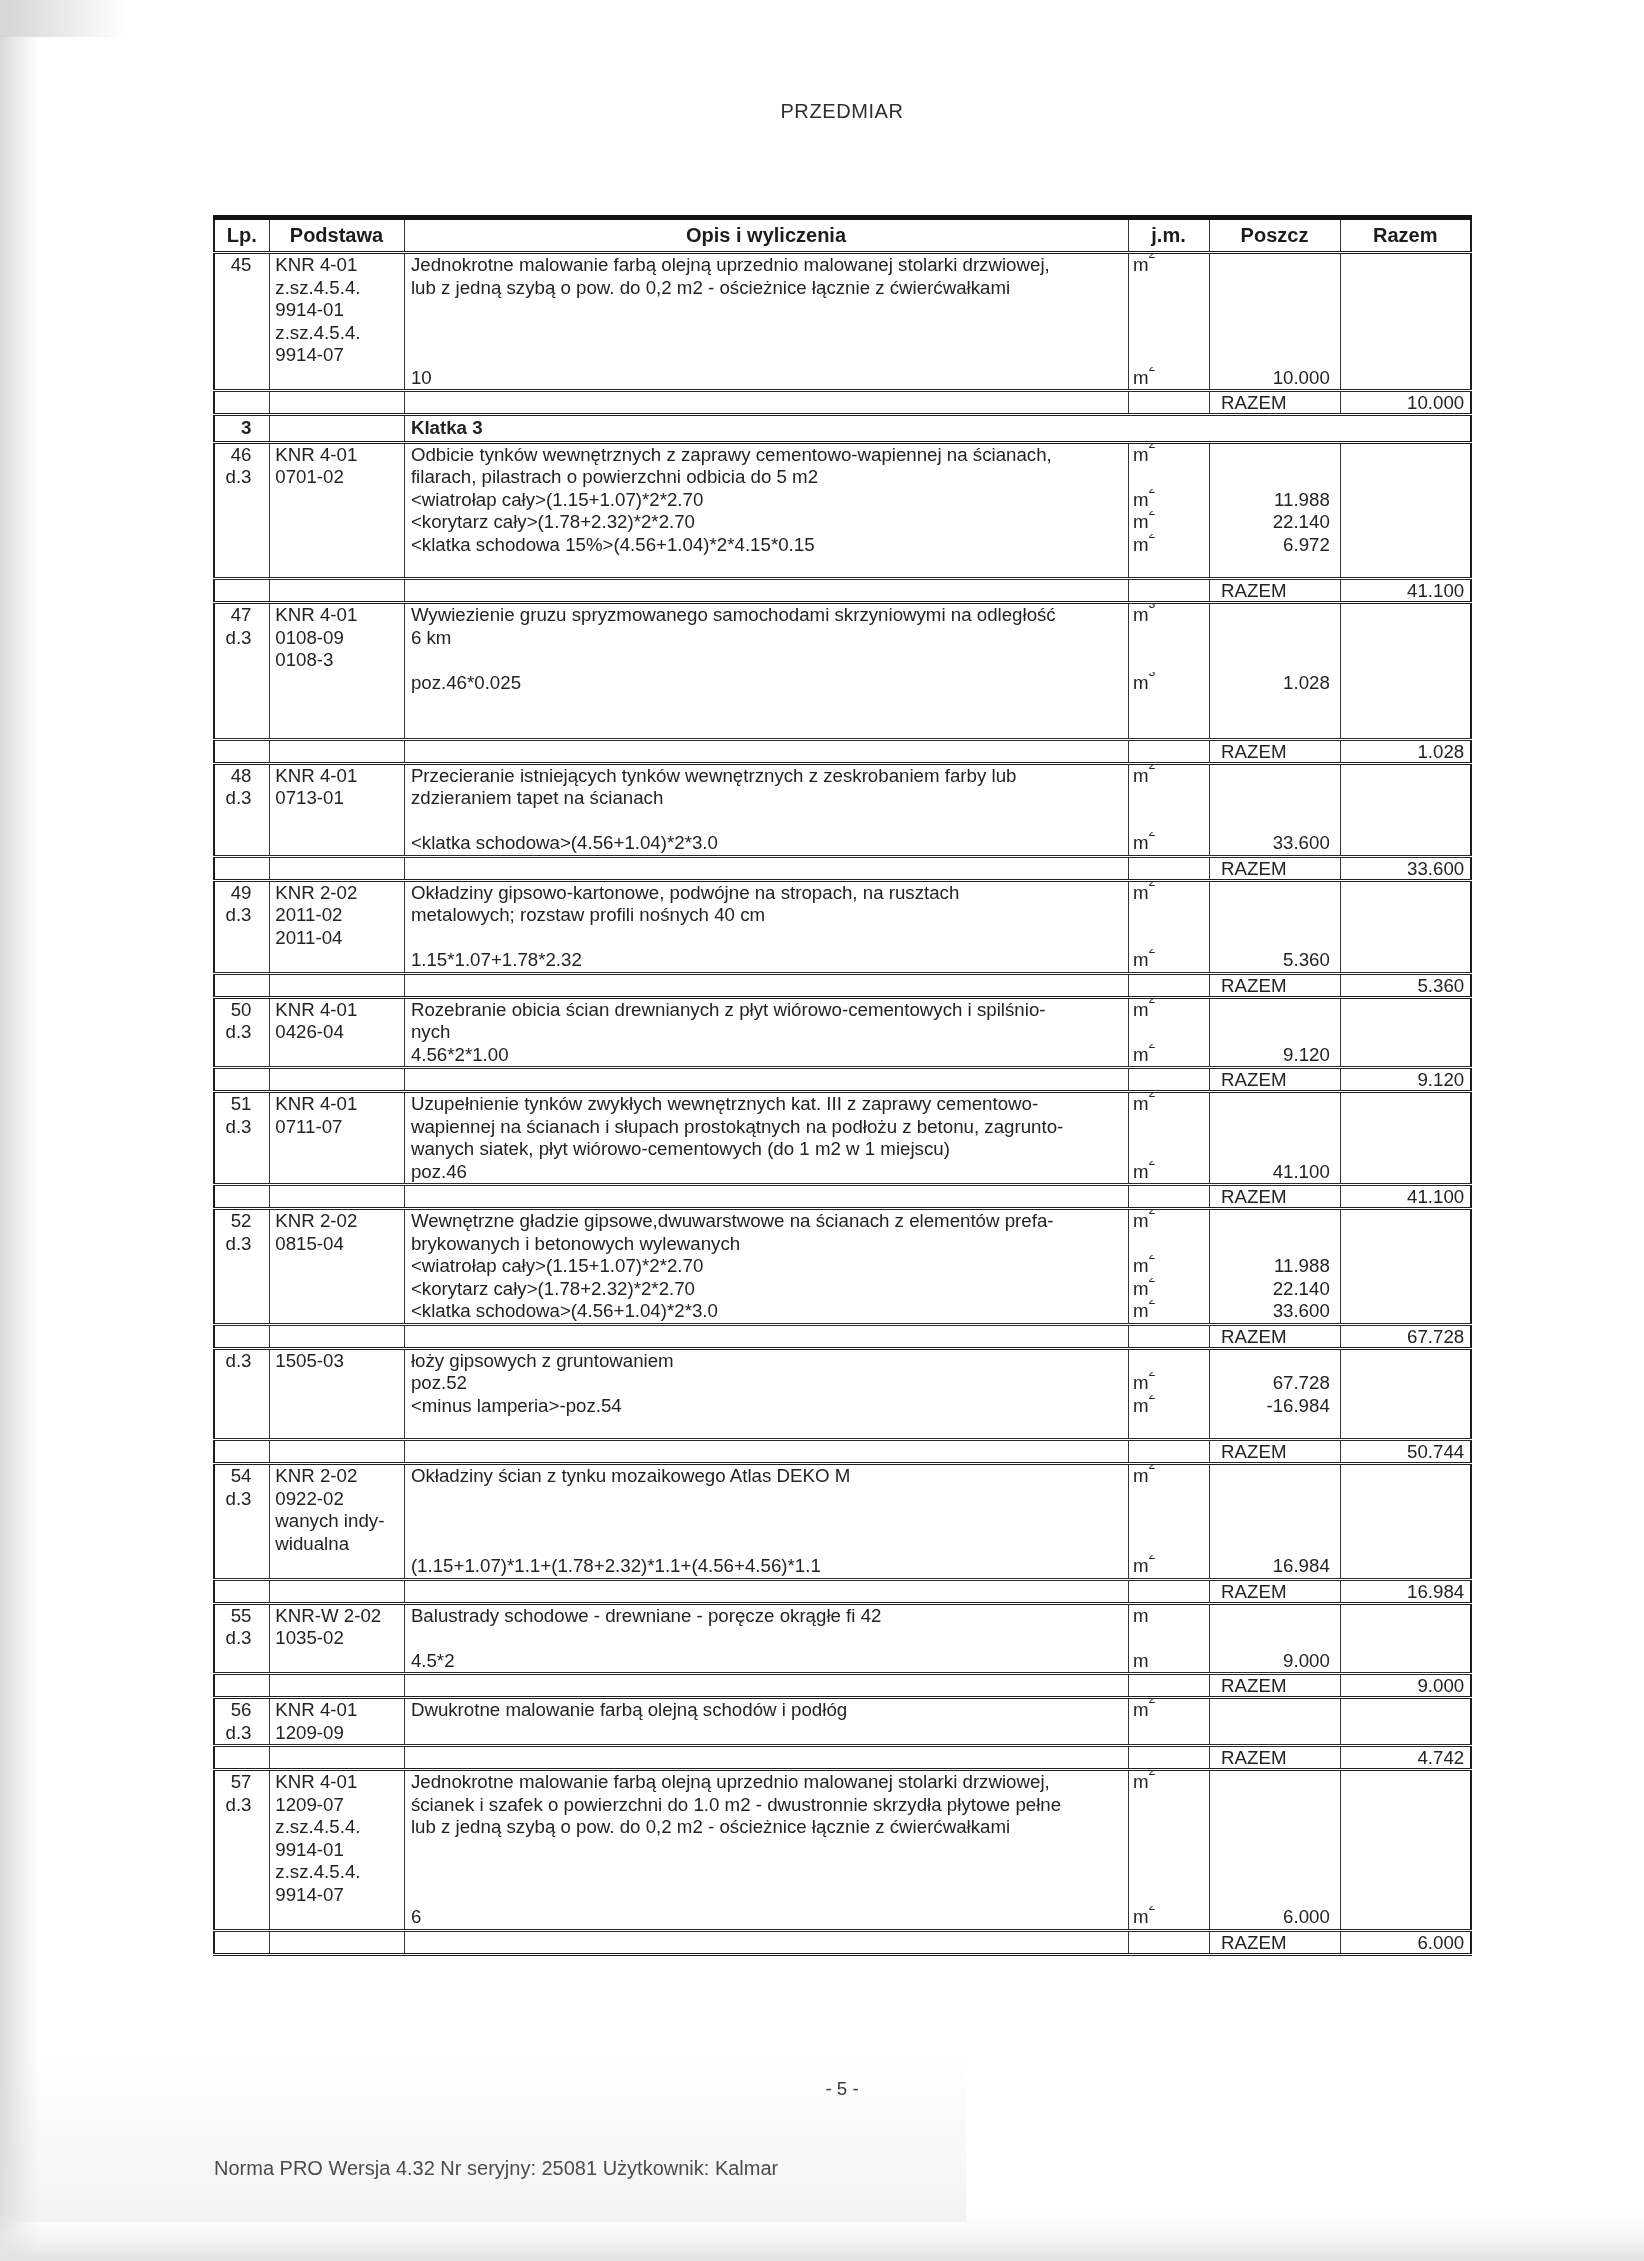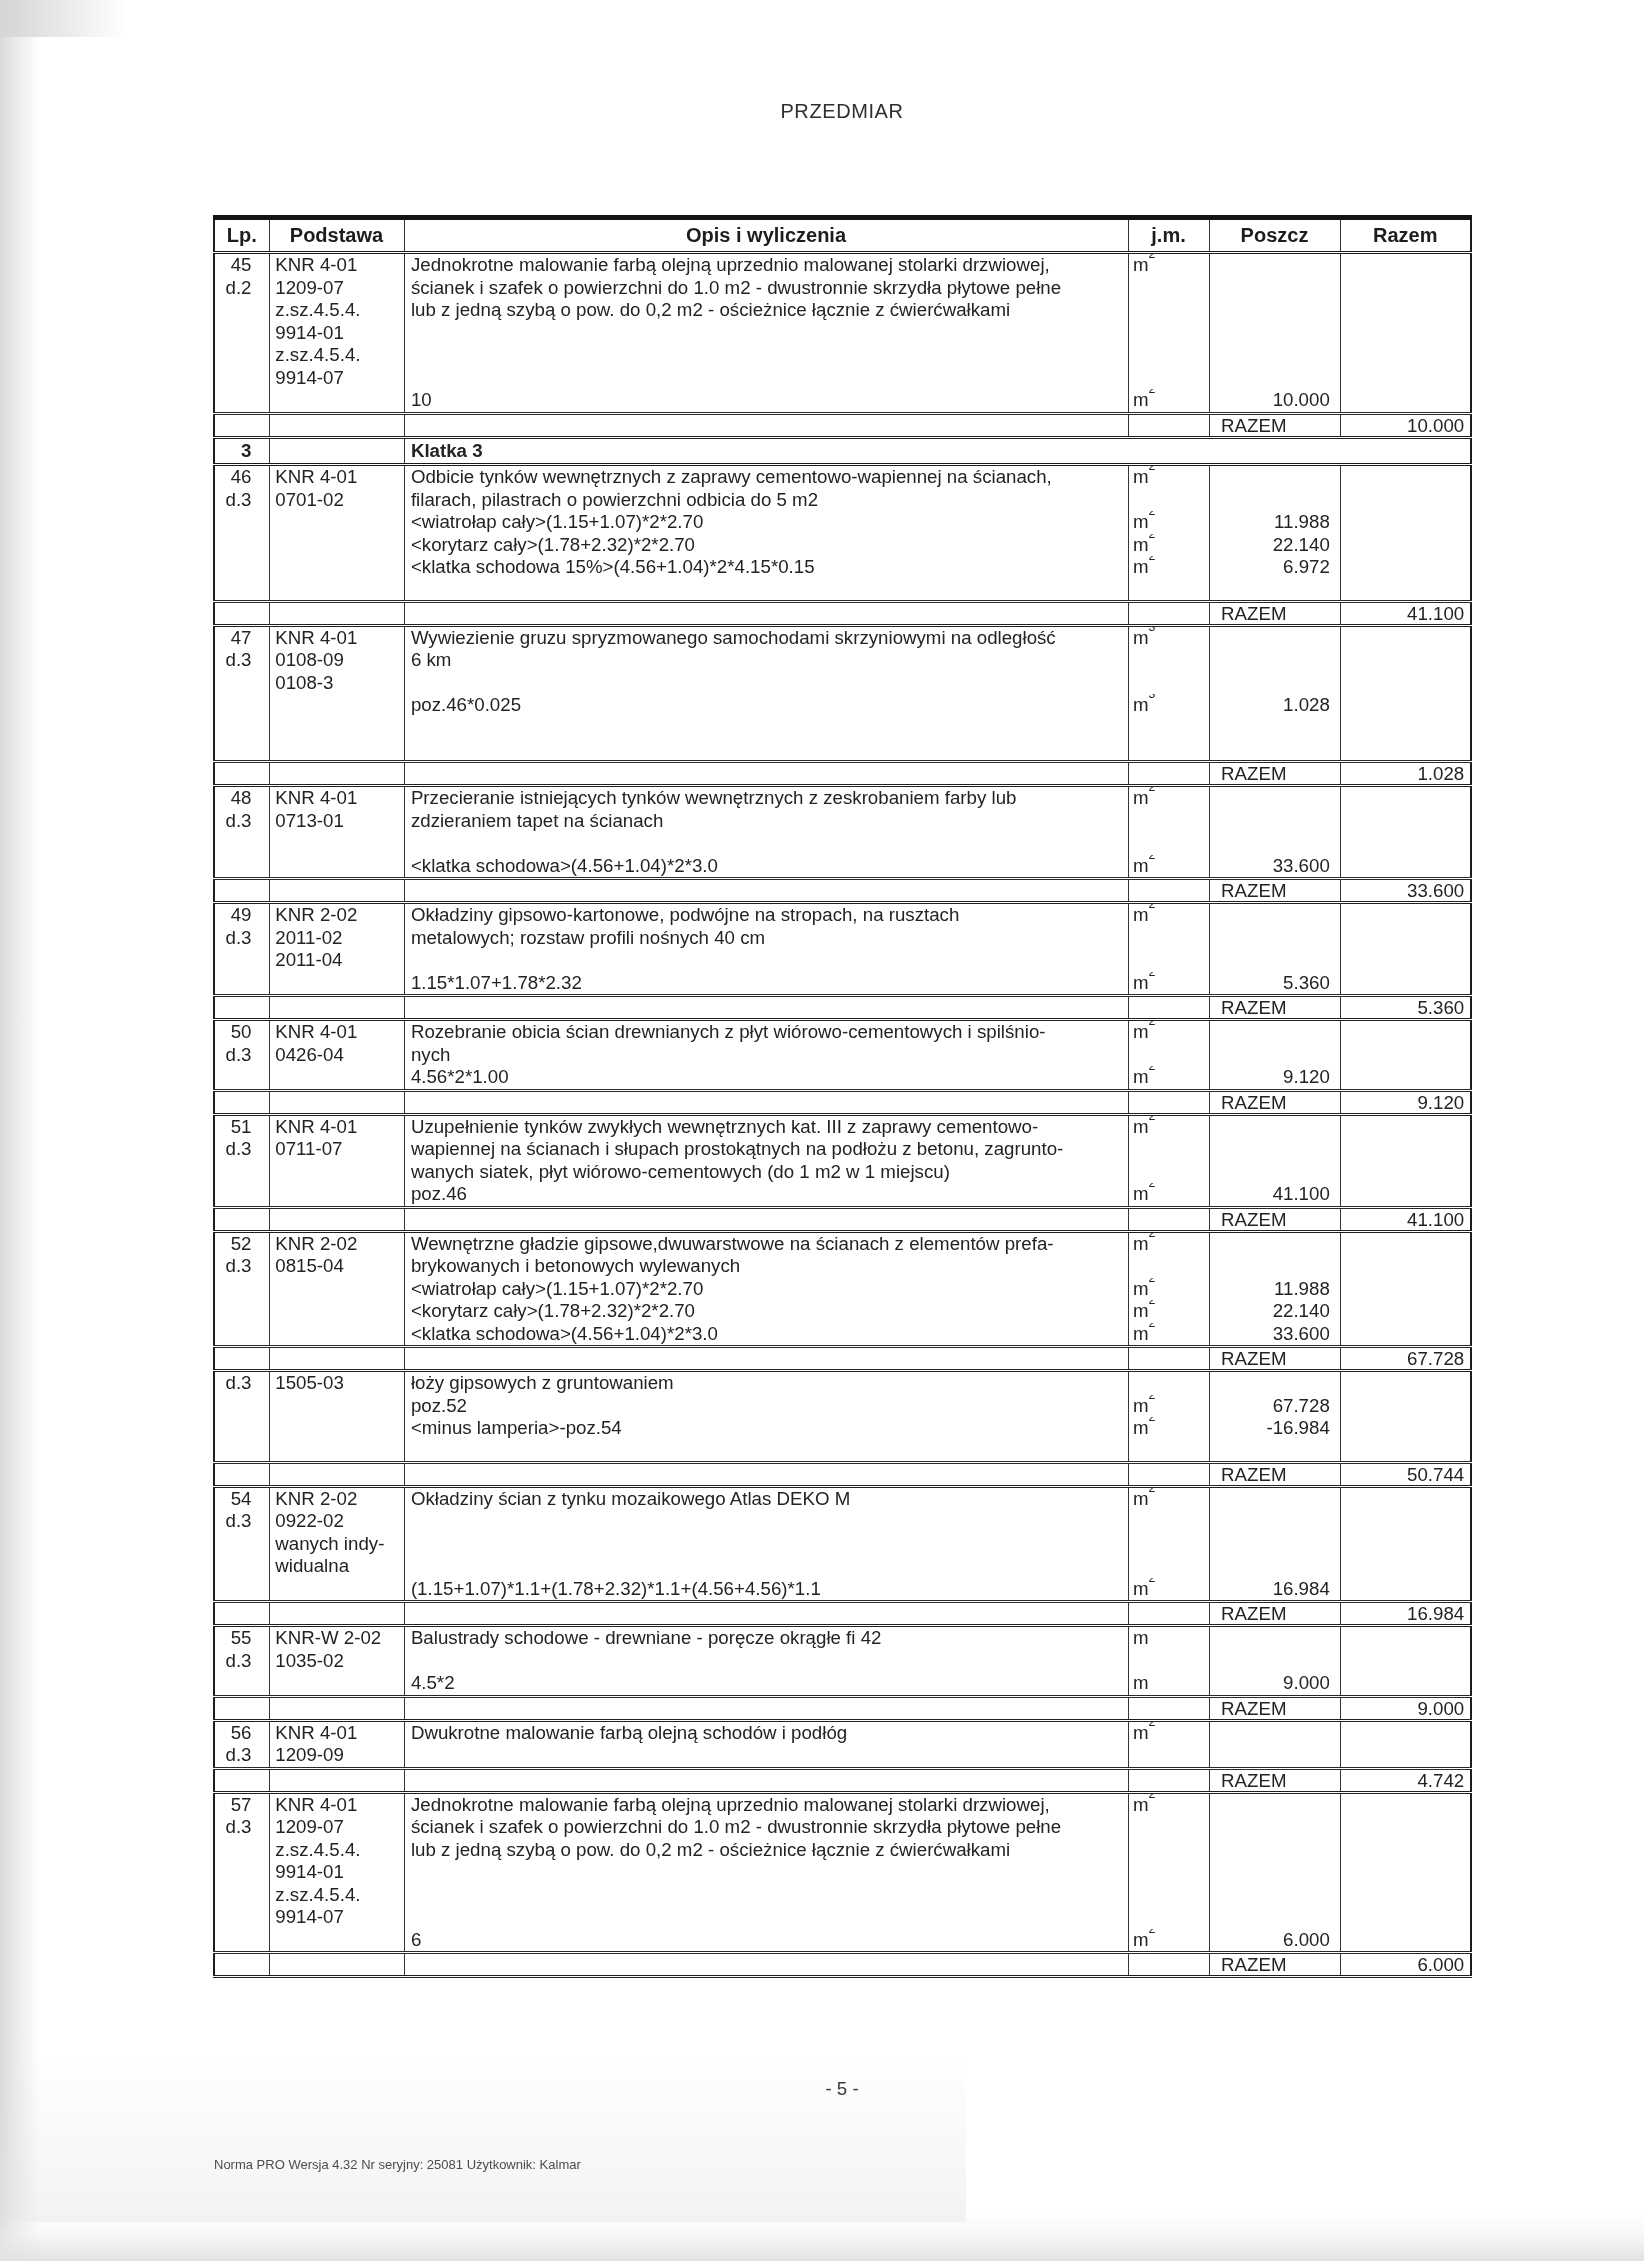--- a/index.html
+++ b/index.html
@@ -83,21 +83,21 @@
   .c-razem  { text-align: right; padding-right: 5.8px; }
   td.razem-label-cell { text-align: left; padding-left: 11.6px; }
   sup { font-size: 0.66em; position: relative; top: -0.45em; line-height: 0; }
 
   .page-number {
     position: absolute; top: 2078px; left: 213px; width: 1258px;
     text-align: center; font-size: 18.7px; color: #3a3a3a;
   }
   .footer-note {
     position: absolute; top: 2157px; left: 214px;
-    font-size: 13px; color: #4c4c4c;
+    font-size: 20px; color: #4c4c4c;
   }
 </style>
 </head>
 <body>
 
 <div class="page">
   <div class="scan-left-edge"></div>
   <div class="scan-top-corner"></div>
   <div class="scan-lower-left"></div>
   <div class="scan-bottom-band"></div>
@@ -126,28 +126,20 @@
     <tbody>
         <tr class="line first">
           <td class="c-lp">45</td>
           <td class="c-pod">KNR 4-01</td>
           <td class="c-opis">Jednokrotne malowanie farbą olejną uprzednio malowanej stolarki drzwiowej,</td>
           <td class="c-jm">m<sup>2</sup></td>
           <td class="c-poszcz"></td>
           <td class="c-razem"></td>
         </tr>
         <tr class="line">
-          <td class="c-lp">d.2</td>
-          <td class="c-pod">1209-07</td>
-          <td class="c-opis">ścianek i szafek o powierzchni do 1.0 m2 - dwustronnie skrzydła płytowe pełne</td>
-          <td class="c-jm"></td>
-          <td class="c-poszcz"></td>
-          <td class="c-razem"></td>
-        </tr>
-        <tr class="line">
           <td class="c-lp"></td>
           <td class="c-pod">z.sz.4.5.4.</td>
           <td class="c-opis">lub z jedną szybą o pow. do 0,2 m2 - ościeżnice łącznie z ćwierćwałkami</td>
           <td class="c-jm"></td>
           <td class="c-poszcz"></td>
           <td class="c-razem"></td>
         </tr>
         <tr class="line">
           <td class="c-lp"></td>
           <td class="c-pod">9914-01</td>

